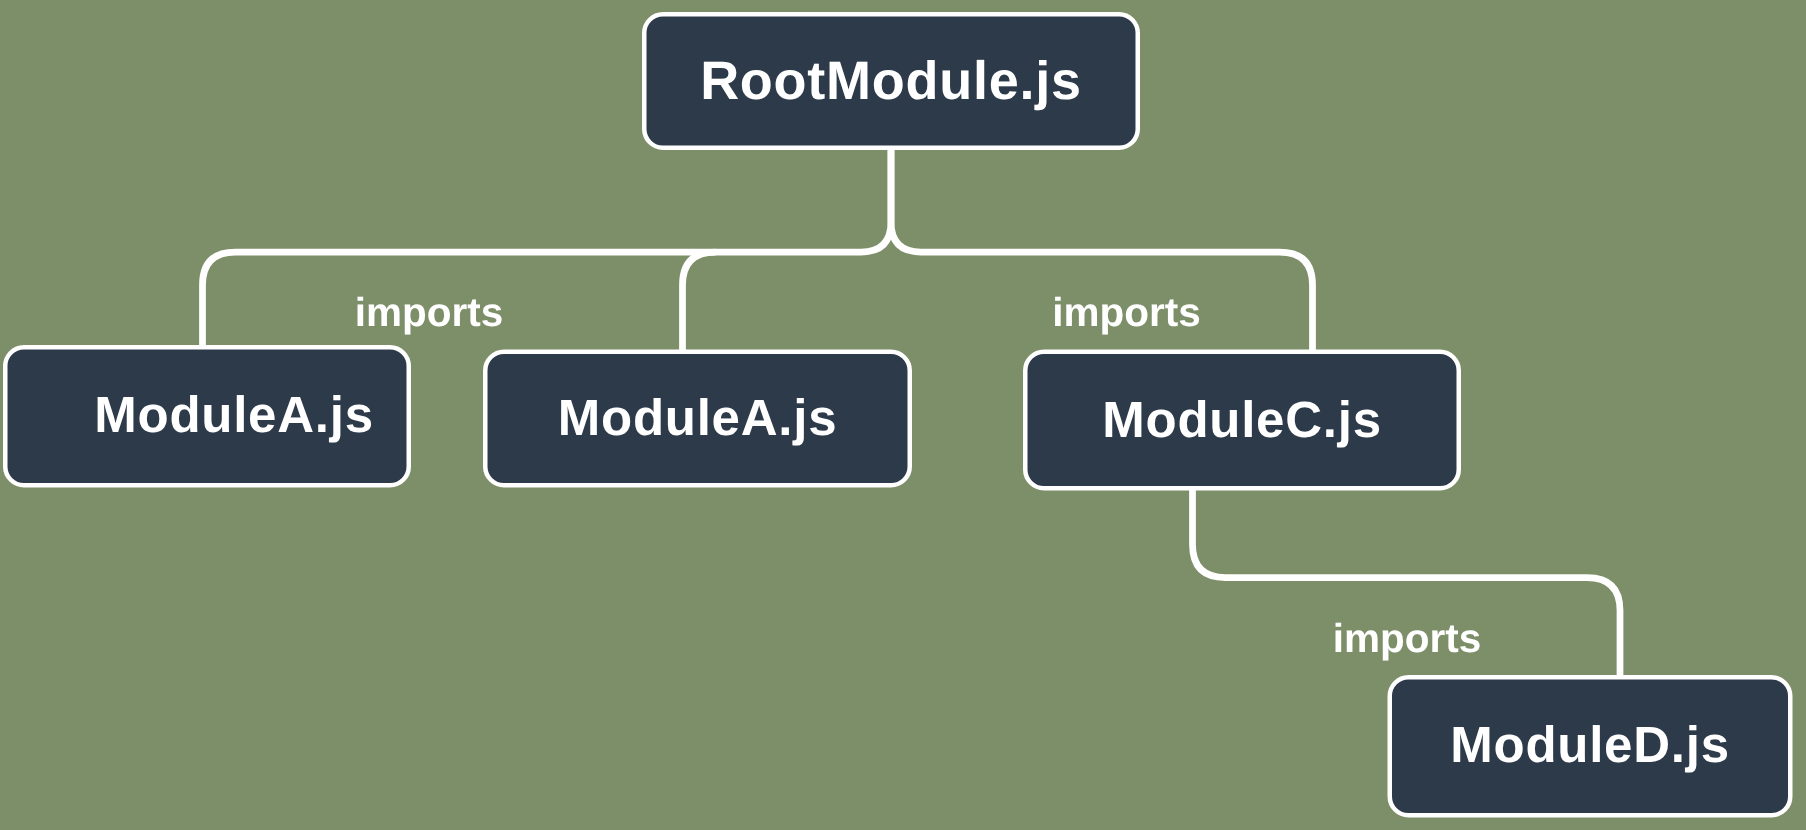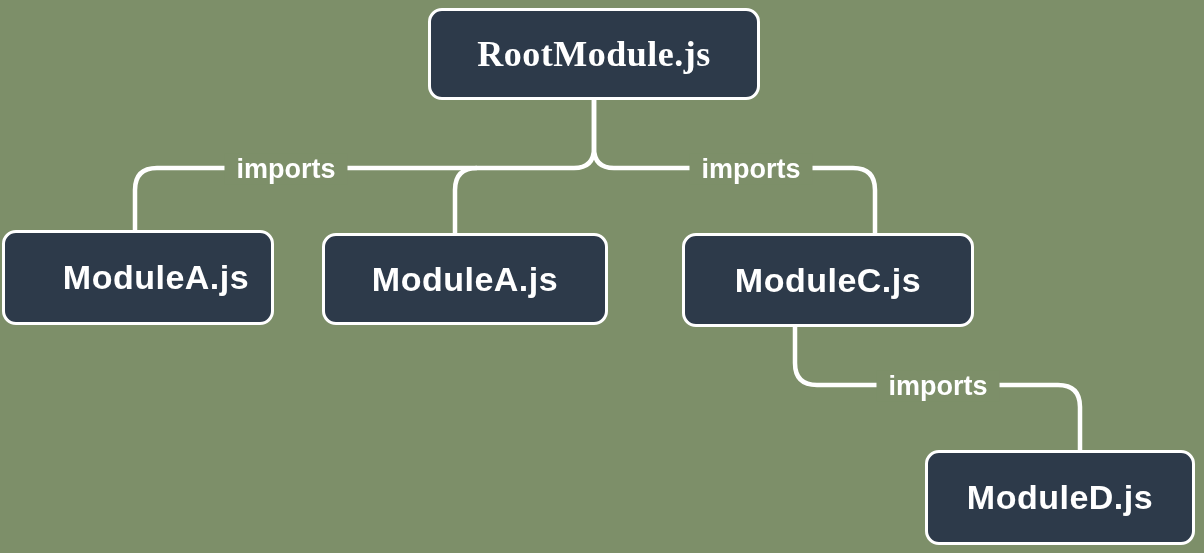--- a/index.html
+++ b/index.html
@@ -39,35 +39,36 @@
     justify-content:center;
     background:var(--node-fill);
     border:3px solid var(--node-border);
     border-radius:14px;
     color:var(--text);
     font-weight:700;
     font-size:34px;
     letter-spacing:0.5px;
     white-space:nowrap;
   }
-  .node-root   {left:428px; top:8px;   width:332px; height:92px; font-size:36px;font-family:Liberation Serif, serif;}
+  .node-root   {left:428px; top:8px;   width:332px; height:92px; font-size:36px;}
   .node-a      {left:2px;   top:230px; width:272px; height:95px;padding-left:36px;}
   .node-b      {left:322px; top:233px; width:286px; height:92px;}
   .node-c      {left:682px; top:233px; width:292px; height:94px;}
   .node-d      {left:925px; top:450px; width:270px; height:95px;}
   .edge-label{
     position:absolute;
     transform:translate(-50%,-50%);
     background:var(--bg);
     color:var(--text);
     font-weight:700;
     font-size:27px;
     padding:2px 12px;
     line-height:1;
     white-space:nowrap;
+    margin-top:40px;
   }
   .edge-label-left   {left:286px; top:169px;}
   .edge-label-right  {left:751px; top:169px;}
   .edge-label-bottom {left:938px; top:386px;}
 </style>
 </head>
 <body>
 
 <div class="canvas">
 

